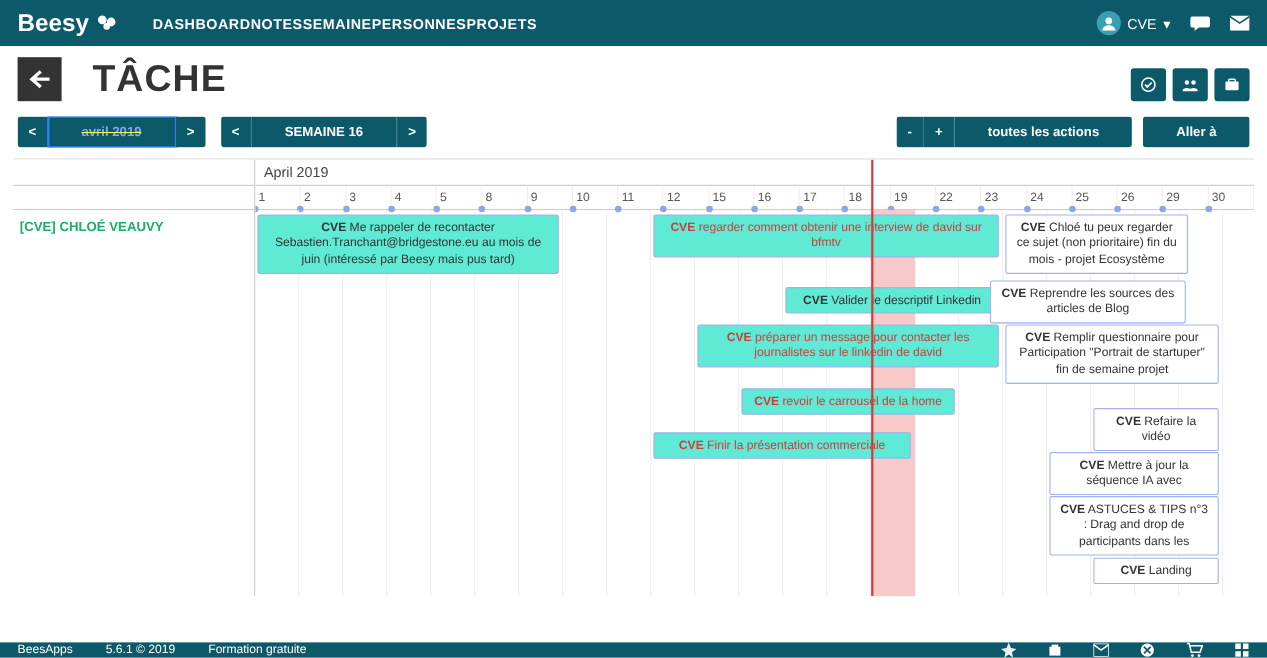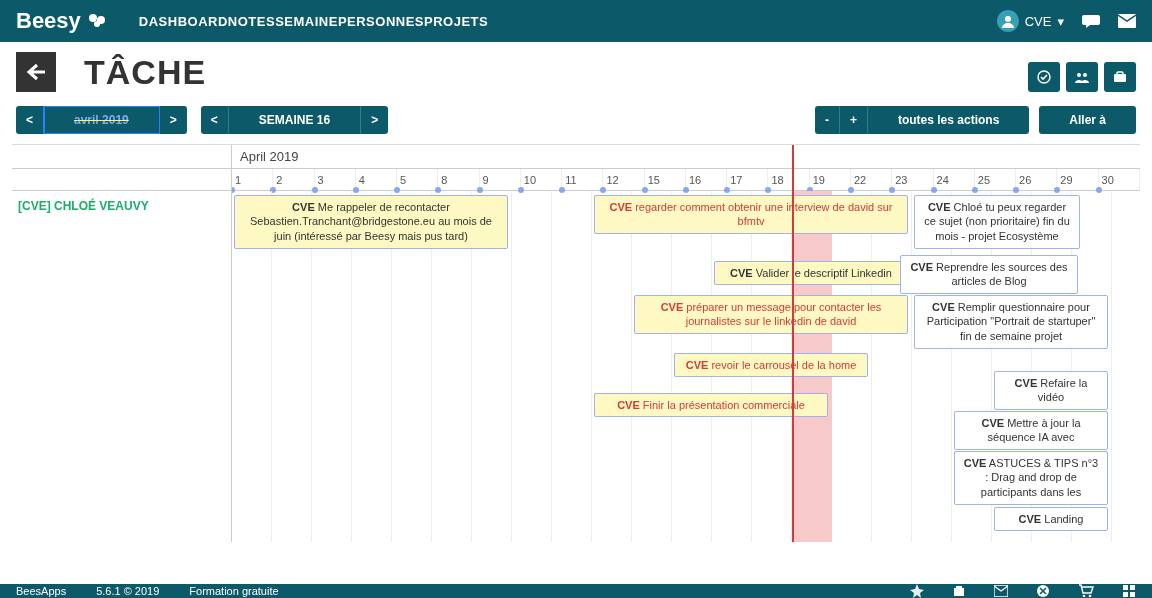--- a/index.html
+++ b/index.html
@@ -193,21 +193,21 @@
   }
   .today-line {
     position:absolute; top:-46px; bottom:0;
     width:2px;
     background:#d43a3a;
     z-index:5;
   }
 
   .task {
     position:absolute;
-    background:#fef9c3;
+    background:#5eead4;
     border:1px solid #9fb2ec;
     border-radius:2px;
     font-size:11px;
     padding:4px 6px;
     overflow:hidden;
     z-index:3;
     line-height:1.3;
     text-align:center;
   }
   .task.white { background:#fff; border:1px solid #9fb2ec;}

